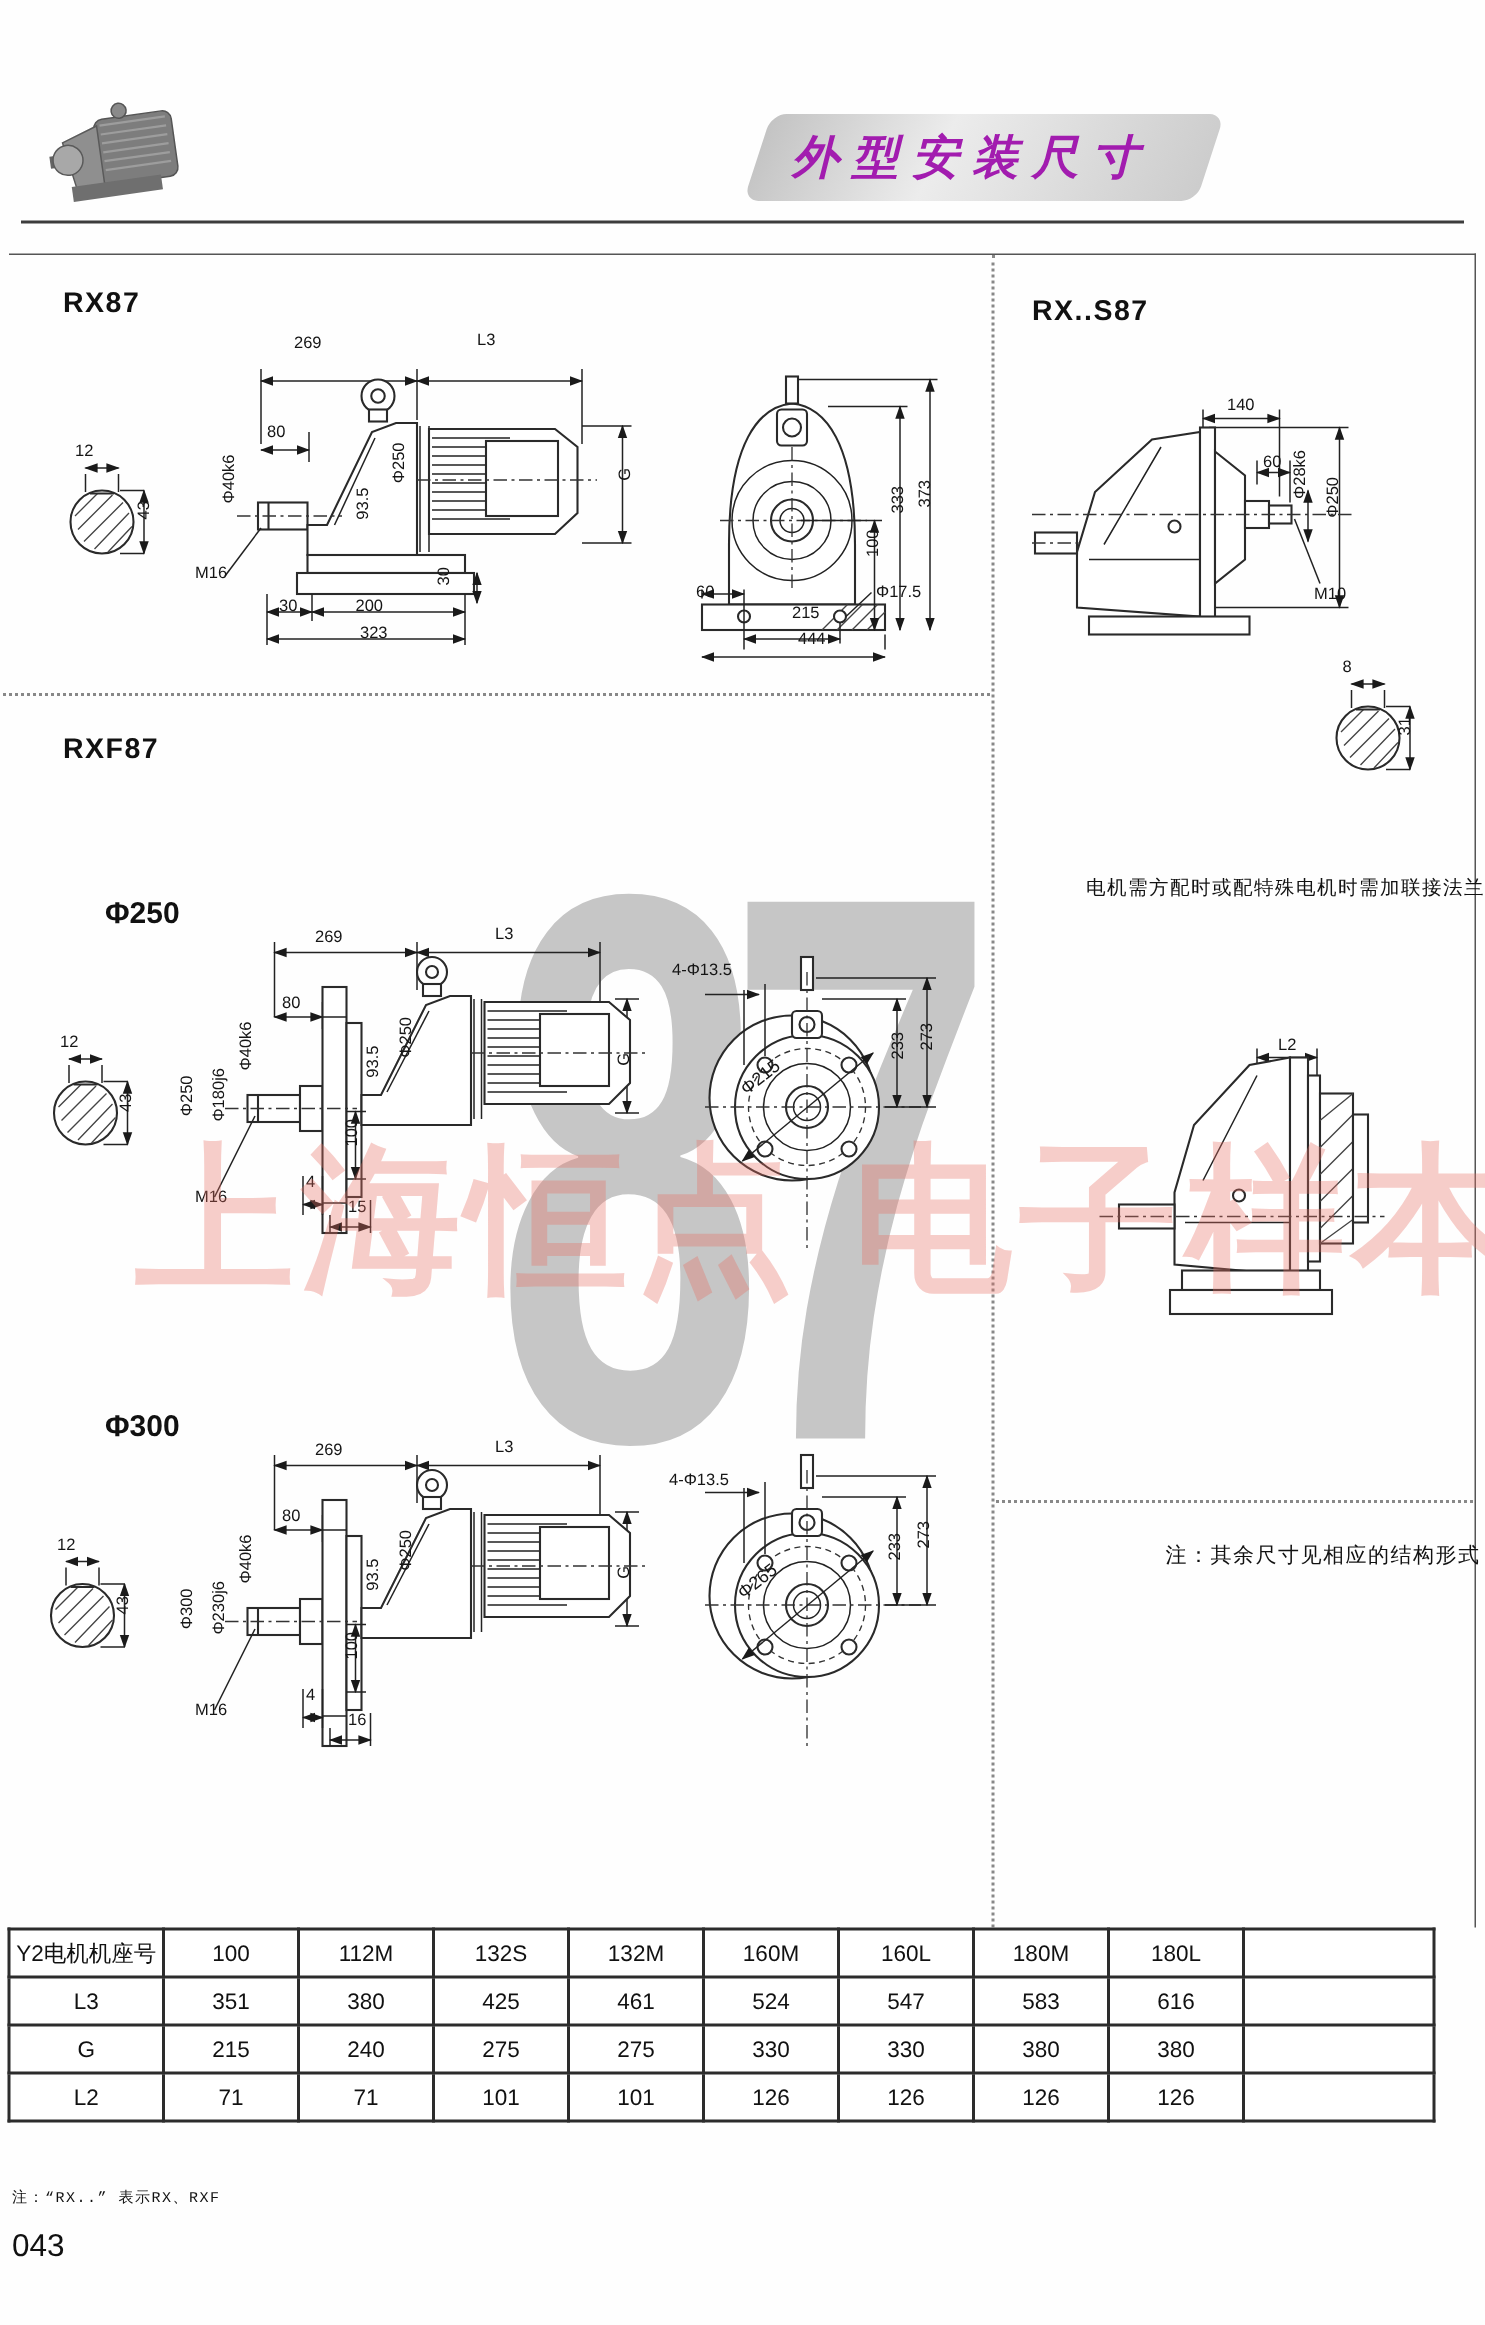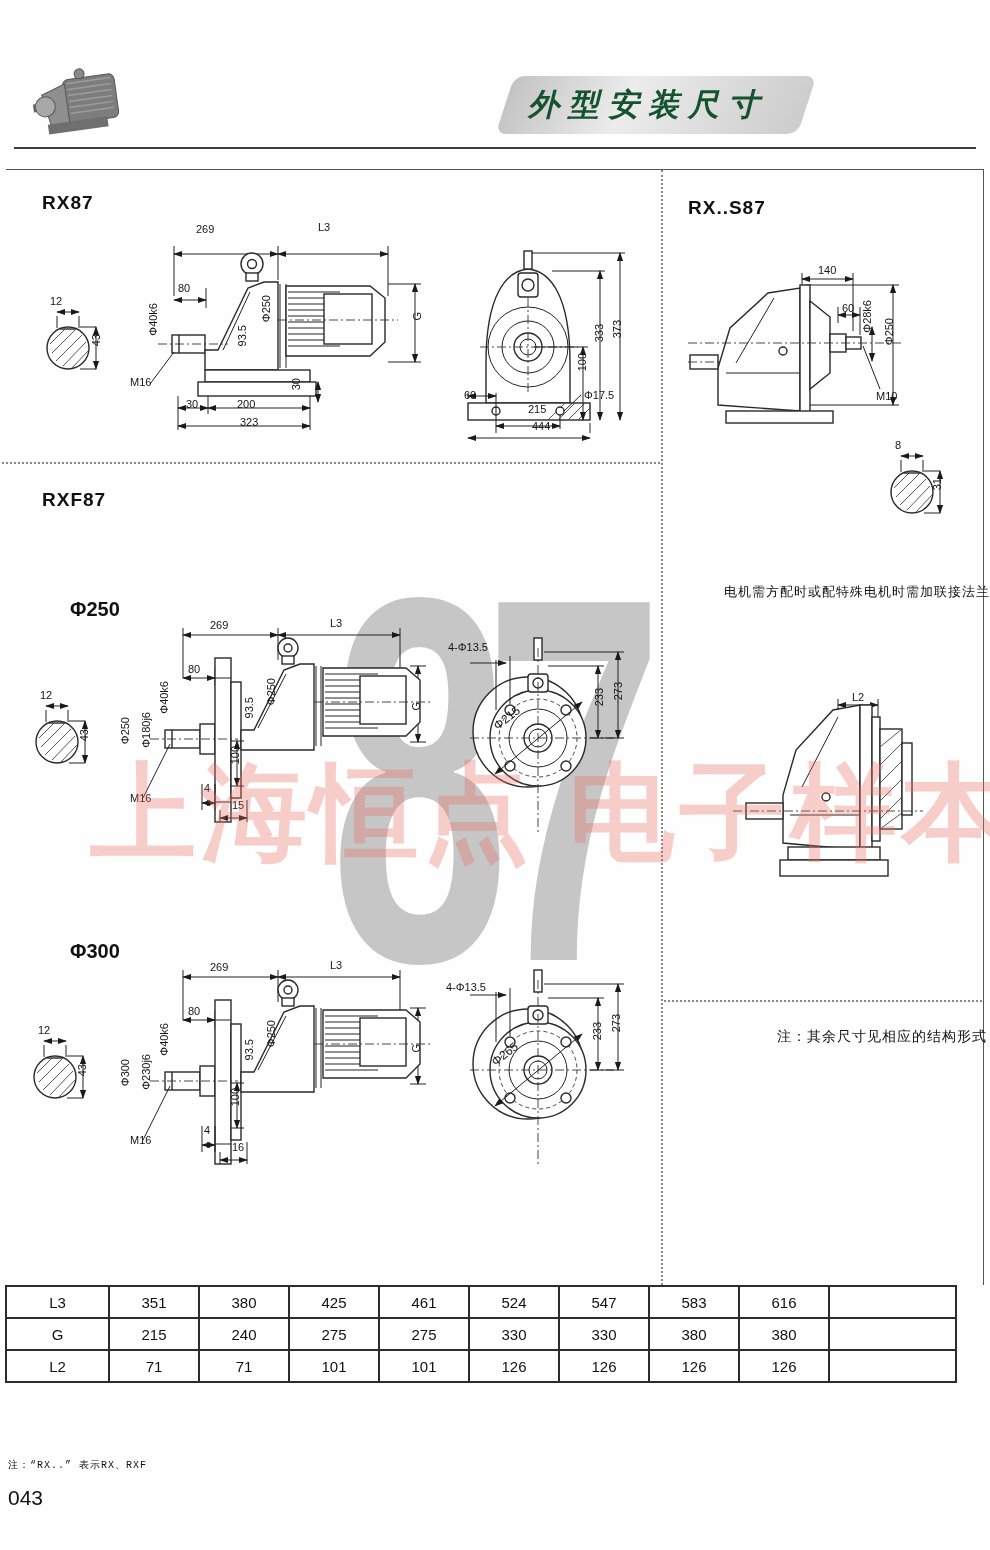--- a/index.html
+++ b/index.html
@@ -13,21 +13,21 @@
   .note{position:absolute;font-size:13px;z-index:5;letter-spacing:1px;margin-left:42px;}
   .draw{position:absolute;z-index:2;}
   .wm87{position:absolute;left:330px;top:520px;font-size:520px;font-weight:bold;line-height:1;
         color:#c6c6c6;z-index:1;transform:scaleX(0.62);transform-origin:left top;letter-spacing:-40px;}
   .wmtext{position:absolute;left:90px;top:742px;font-size:106px;font-weight:bold;white-space:nowrap;
         color:rgba(232,112,100,0.34);z-index:6;letter-spacing:5px;}
   .banner{position:absolute;left:505px;top:76px;width:302px;height:58px;z-index:1;
         background:linear-gradient(100deg,#c3c3c3,#ececec 40%,#cccccc);
         transform:skewX(-18deg);border-radius:10px;}
   .title{position:absolute;left:528px;top:84px;font-size:31px;font-weight:bold;font-style:italic;
-        letter-spacing:9px;z-index:2;color:#14532d;}
+        letter-spacing:9px;z-index:2;color:#a21caf;}
   .hr-header{position:absolute;left:14px;top:147px;width:962px;height:0;border-top:2.5px solid #3d3d3d;}
   .frame-top{position:absolute;left:6px;top:169px;width:978px;height:0;border-top:1.5px solid #555;}
   .frame-right{position:absolute;left:983px;top:169px;width:0;height:1116px;border-left:1.5px solid #555;}
   .div-v{position:absolute;left:661px;top:170px;width:0;height:1115px;border-left:2px dotted #888;z-index:3;}
   .div-h1{position:absolute;left:2px;top:462px;width:658px;height:0;border-top:2px dotted #888;z-index:3;}
   .div-h2{position:absolute;left:664px;top:1000px;width:318px;height:0;border-top:2px dotted #888;z-index:3;}
   table.spec{position:absolute;left:5px;top:1285px;width:950px;z-index:7;border-collapse:collapse;
         table-layout:fixed;background:#fff;font-size:15px;}
   table.spec td{border:2px solid #2c2c2c;text-align:center;height:30px;padding:0;}
   .footnote{position:absolute;left:8px;top:1458px;font-size:10px;z-index:5;letter-spacing:1px;font-family:Liberation Mono, monospace;}
@@ -349,20 +349,32 @@
         <col style="width:90px">
         <col style="width:90px">
         <col style="width:90px">
         <col style="width:90px">
         <col style="width:90px">
         <col style="width:90px">
         <col style="width:90px">
         <col style="width:127px">
       </colgroup>
     <tbody>
+        <tr>
+      <td>Y2电机机座号</td>
+      <td>100</td>
+      <td>112M</td>
+      <td>132S</td>
+      <td>132M</td>
+      <td>160M</td>
+      <td>160L</td>
+      <td>180M</td>
+      <td>180L</td>
+      <td></td>
+    </tr>
     <tr>
       <td>L3</td>
       <td>351</td>
       <td>380</td>
       <td>425</td>
       <td>461</td>
       <td>524</td>
       <td>547</td>
       <td>583</td>
       <td>616</td>

